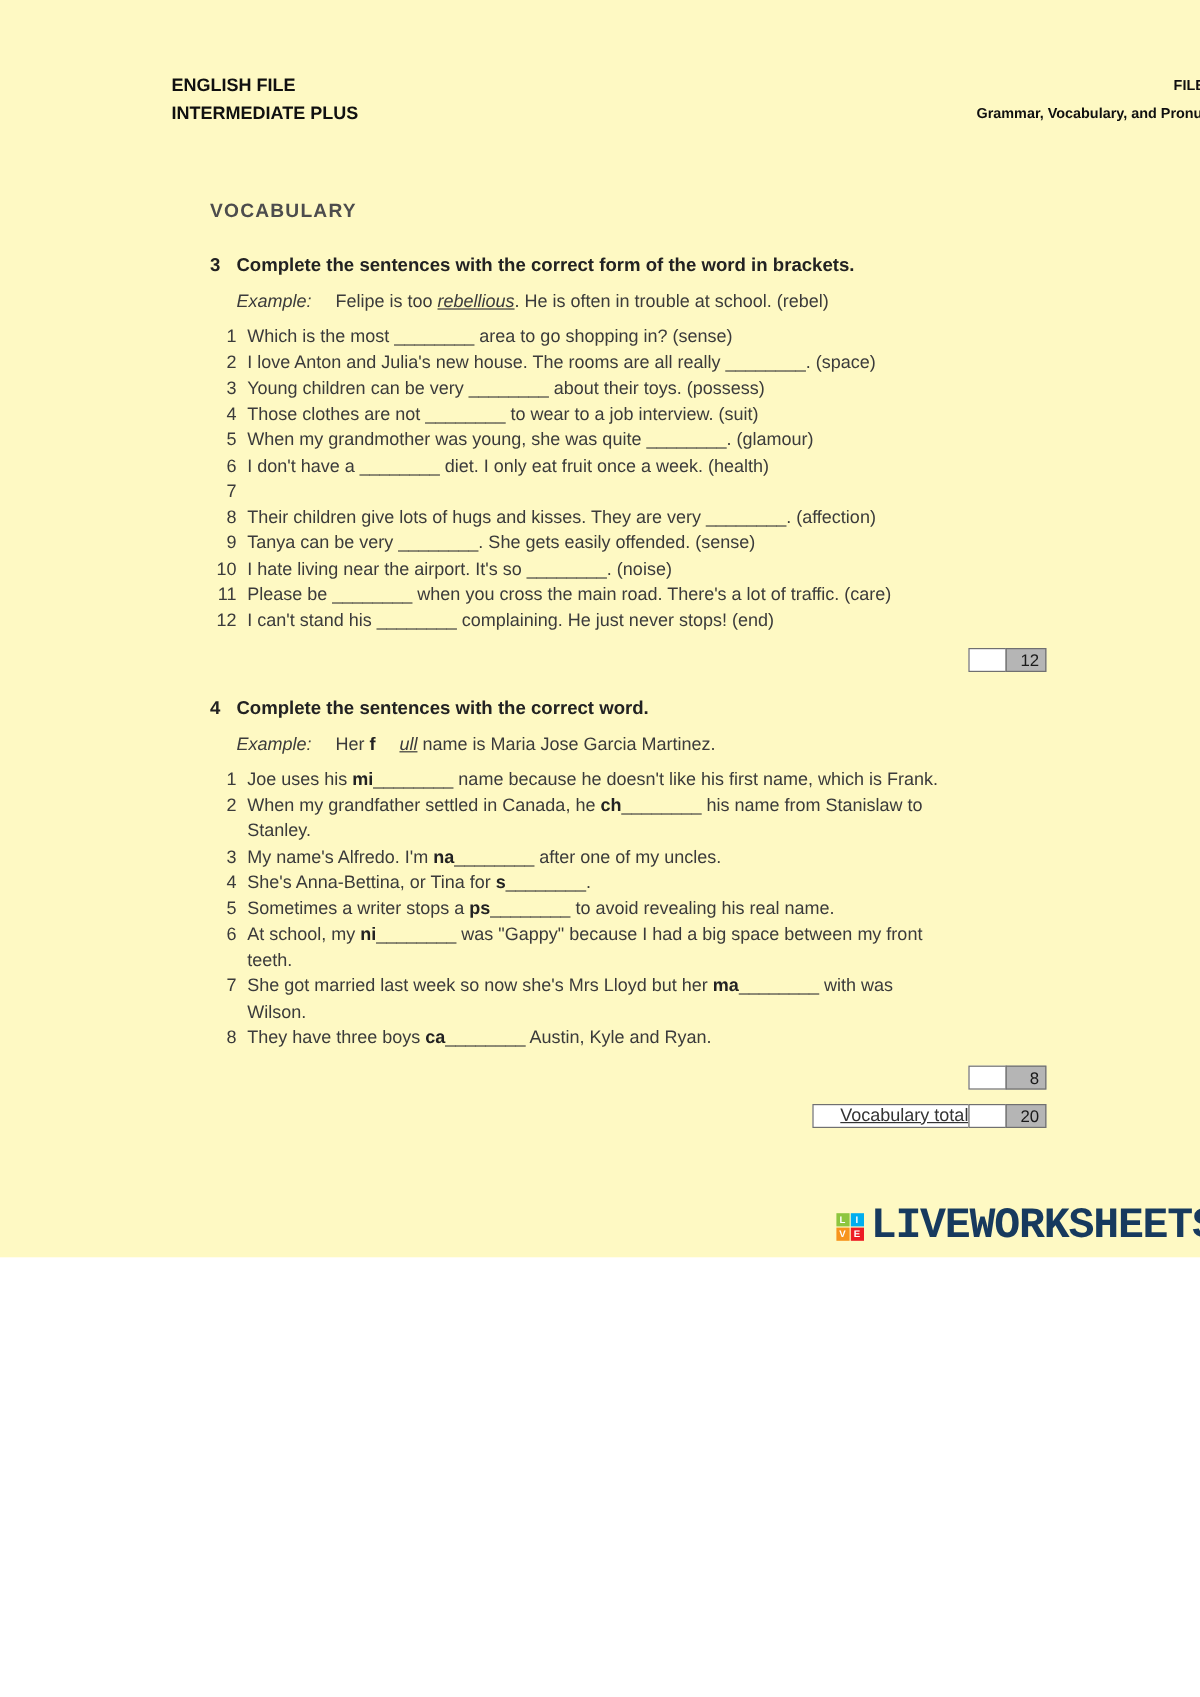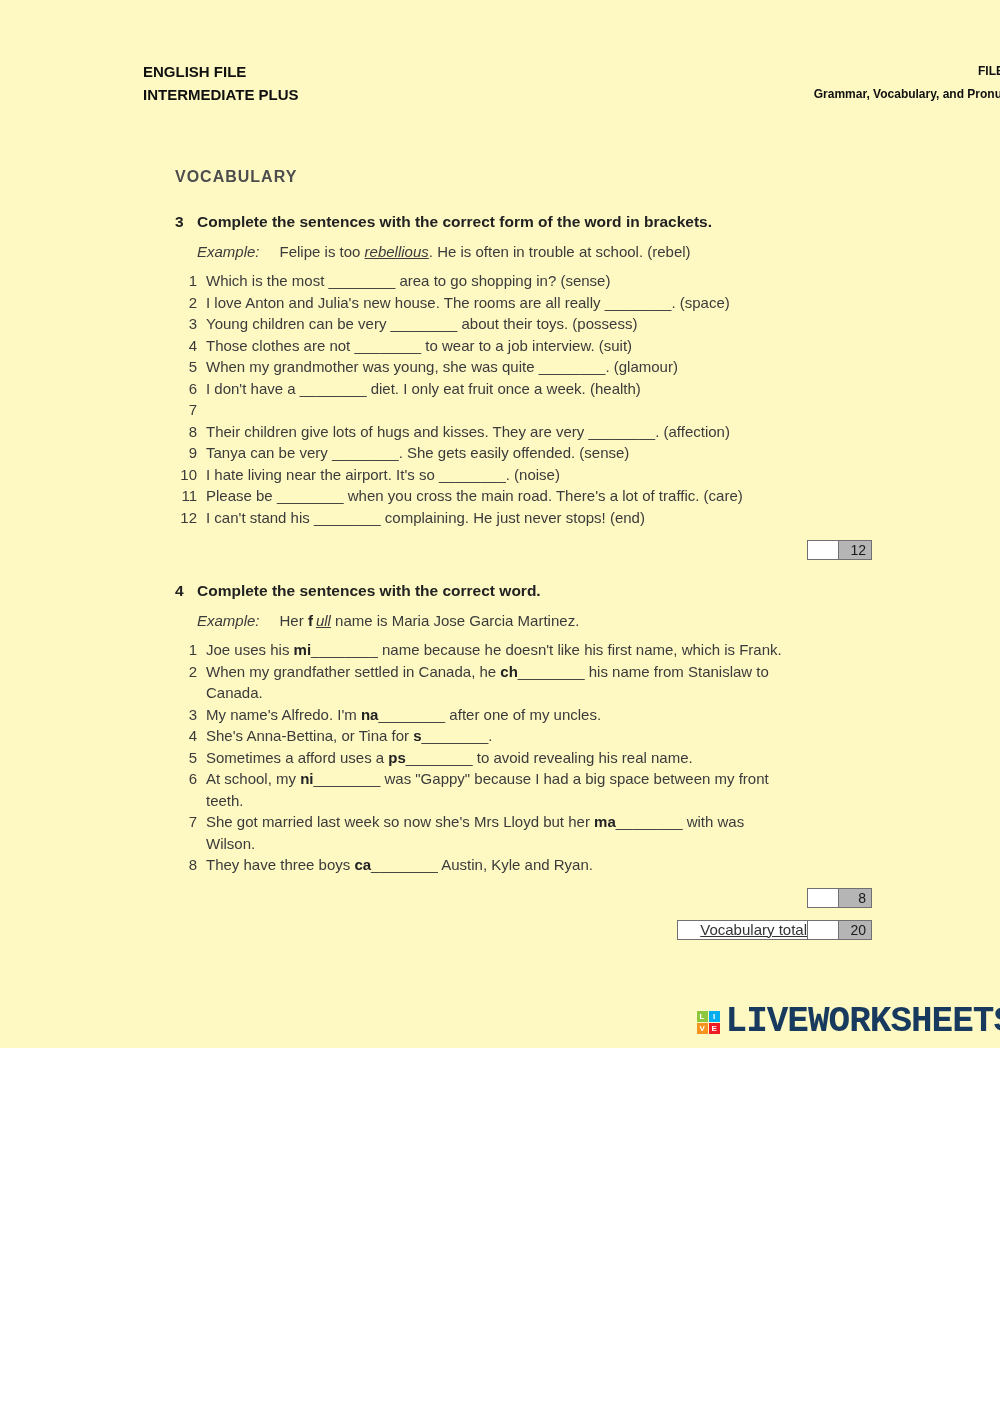--- a/index.html
+++ b/index.html
@@ -10,21 +10,21 @@
   .header-left{position:absolute;left:143px;top:0;font-weight:bold;font-size:15px;line-height:23px;color:#101010;}
   .header-center{position:absolute;left:0;right:0;top:0;text-align:right;font-weight:bold;font-size:12px;line-height:23px;color:#101010;}
   
   .main{position:absolute;top:168px;left:175px;width:697px;}
   .section-title{font-size:16px;font-weight:bold;color:#4d4d4d;letter-spacing:1px;margin:0 0 26px 0;}
   .ex-heading{display:flex;font-weight:bold;font-size:15.5px;color:#222;margin:0 0 9px 0;line-height:20px;}
   .ex-num{width:22px;flex:none;}
   .example{margin:0 0 8px 22px;font-size:15px;line-height:21px;}
   .example-label{margin-right:20px;font-style:italic;}
   .answer{font-style:italic;text-decoration:underline;}
-  .ex4-answer{margin-left:3px;}
+  .ex4-answer{margin-left:20px;}
   .items{margin:0 0 0 0;}
   .item{display:flex;font-size:15px;line-height:21.5px;}
   .item .num{width:22px;text-align:right;margin-right:9px;flex:none;}
   .item .txt{flex:1;max-width:645px;}
   .line2{display:block;}
   b{color:#222;}
   
   .score-row{display:flex;justify-content:flex-end;margin-top:12px;align-items:stretch;}
   .box{height:20px;box-sizing:border-box;border:1px solid #707070;font-size:14px;line-height:18px;}
   .box.blank{width:32px;background:#fff;}
@@ -128,33 +128,33 @@
       <div class="example">
         <span class="example-label">Example:</span><span>Her </span><b>f</b><span class="answer ex4-answer">ull</span><span> name is Maria Jose Garcia Martinez.</span>
       </div>
       <div class="items">
         <div class="item">
             <span class="num">1</span>
             <span class="txt"><span>Joe uses his </span><b>mi</b><span>________ name because he doesn't like his first name, which is Frank.</span><span class="line2"></span></span>
           </div>
         <div class="item">
             <span class="num">2</span>
-            <span class="txt"><span>When my grandfather settled in Canada, he </span><b>ch</b><span>________ his name from Stanislaw to</span><span class="line2">Canada.</span></span>
+            <span class="txt"><span>When my grandfather settled in Canada, he </span><b>ch</b><span>________ his name from Stanislaw to</span><span class="line2">Stanley.</span></span>
           </div>
         <div class="item">
             <span class="num">3</span>
             <span class="txt"><span>My name's Alfredo. I'm </span><b>na</b><span>________ after one of my uncles.</span><span class="line2"></span></span>
           </div>
         <div class="item">
             <span class="num">4</span>
             <span class="txt"><span>She's Anna-Bettina, or Tina for </span><b>s</b><span>________.</span><span class="line2"></span></span>
           </div>
         <div class="item">
             <span class="num">5</span>
-            <span class="txt"><span>Sometimes a afford uses a </span><b>ps</b><span>________ to avoid revealing his real name.</span><span class="line2"></span></span>
+            <span class="txt"><span>Sometimes a writer stops a </span><b>ps</b><span>________ to avoid revealing his real name.</span><span class="line2"></span></span>
           </div>
         <div class="item">
             <span class="num">6</span>
             <span class="txt"><span>At school, my </span><b>ni</b><span>________ was "Gappy" because I had a big space between my front</span><span class="line2">teeth.</span></span>
           </div>
         <div class="item">
             <span class="num">7</span>
             <span class="txt"><span>She got married last week so now she's Mrs Lloyd but her </span><b>ma</b><span>________ with was</span><span class="line2">Wilson.</span></span>
           </div>
         <div class="item">

